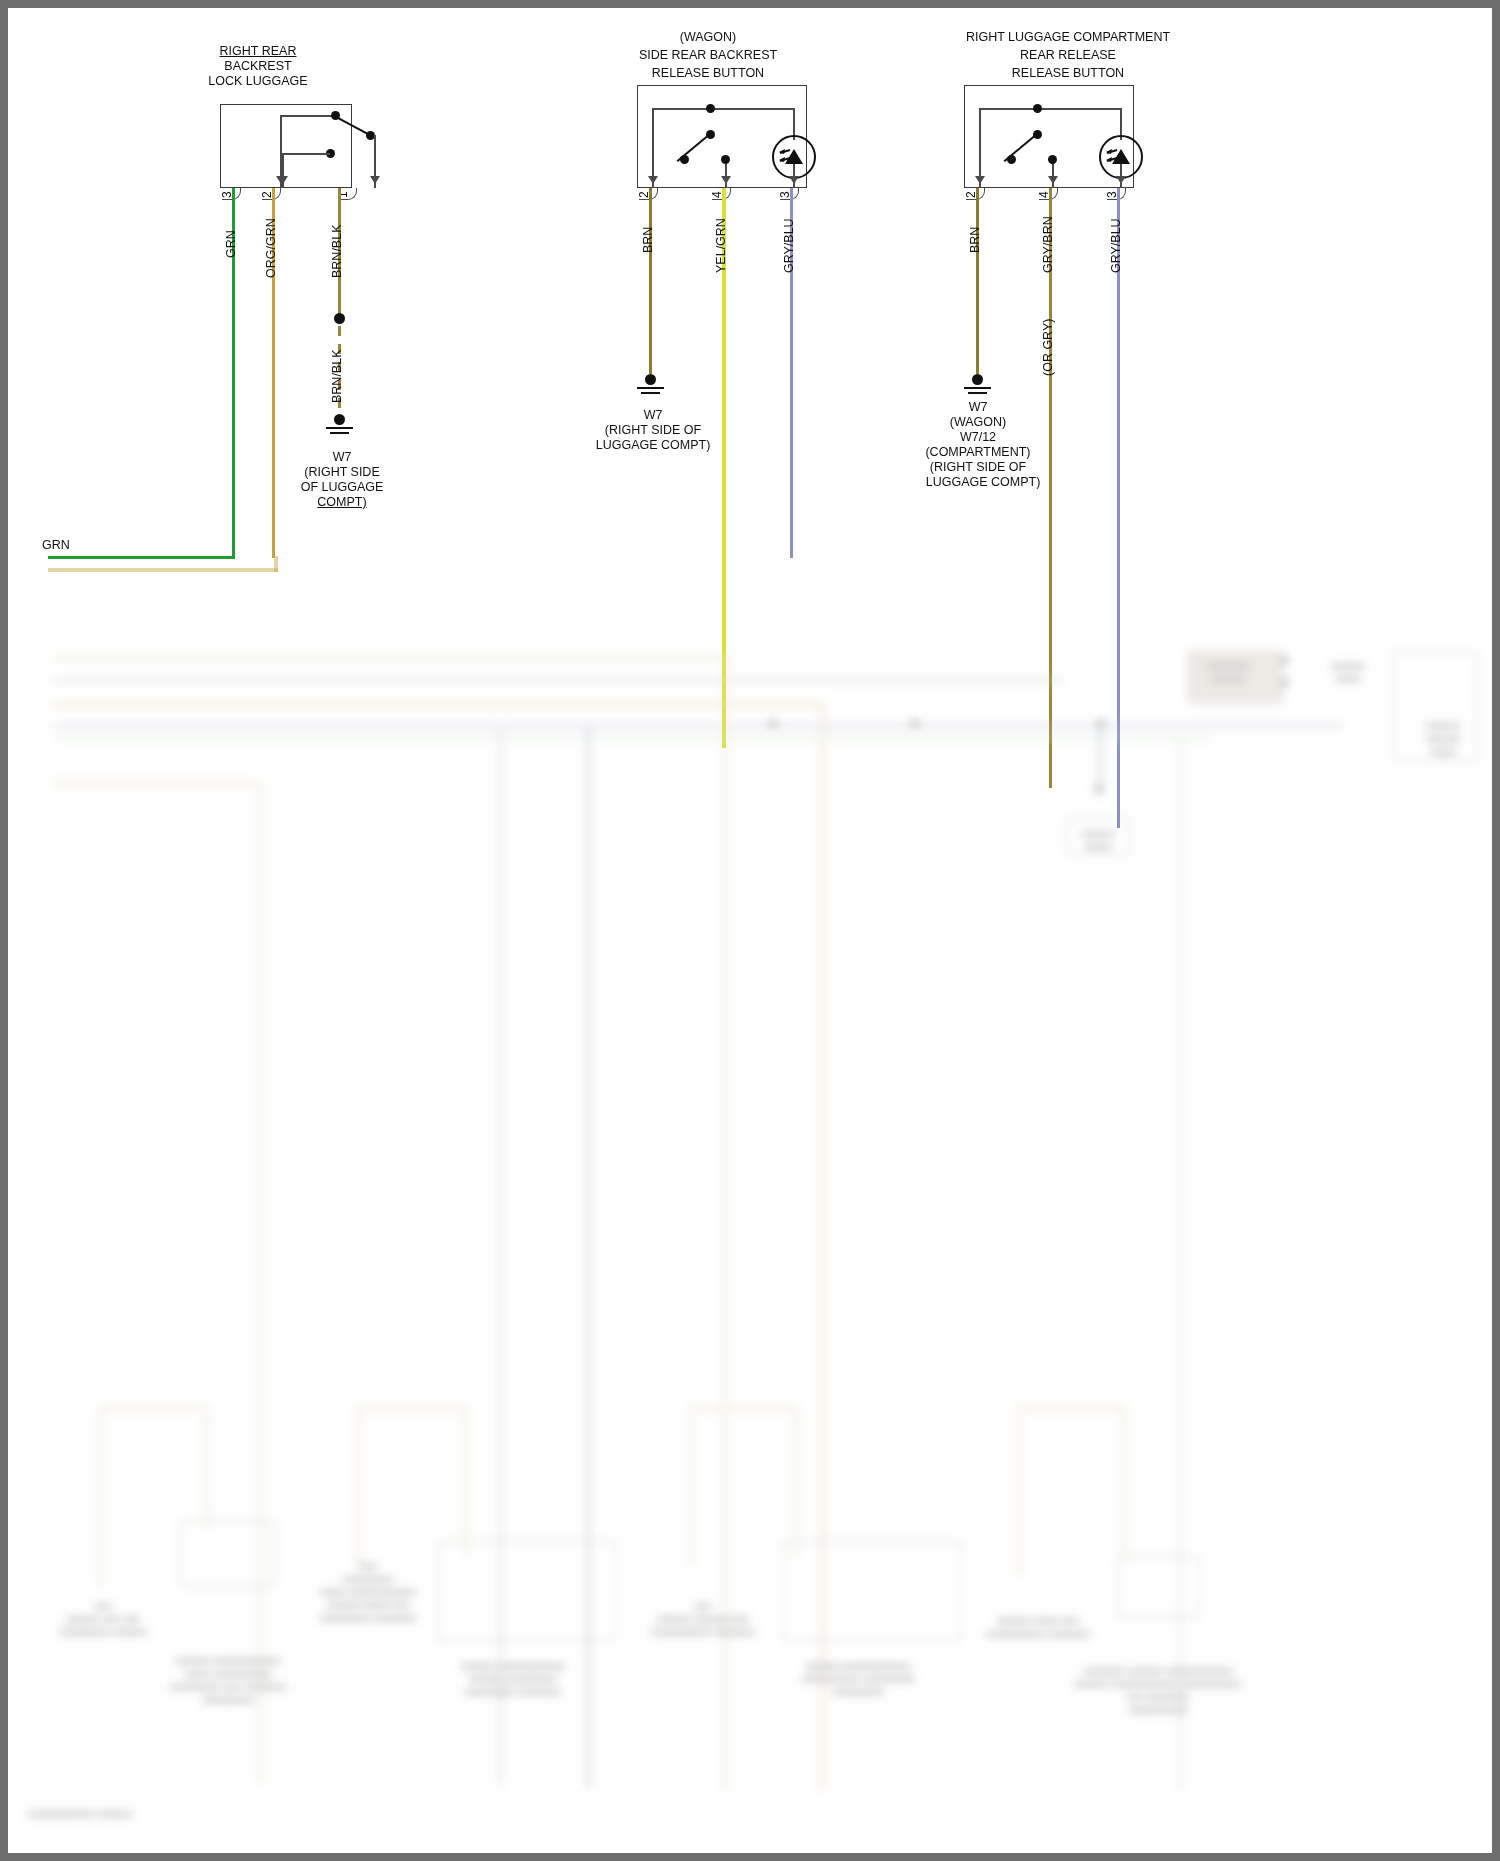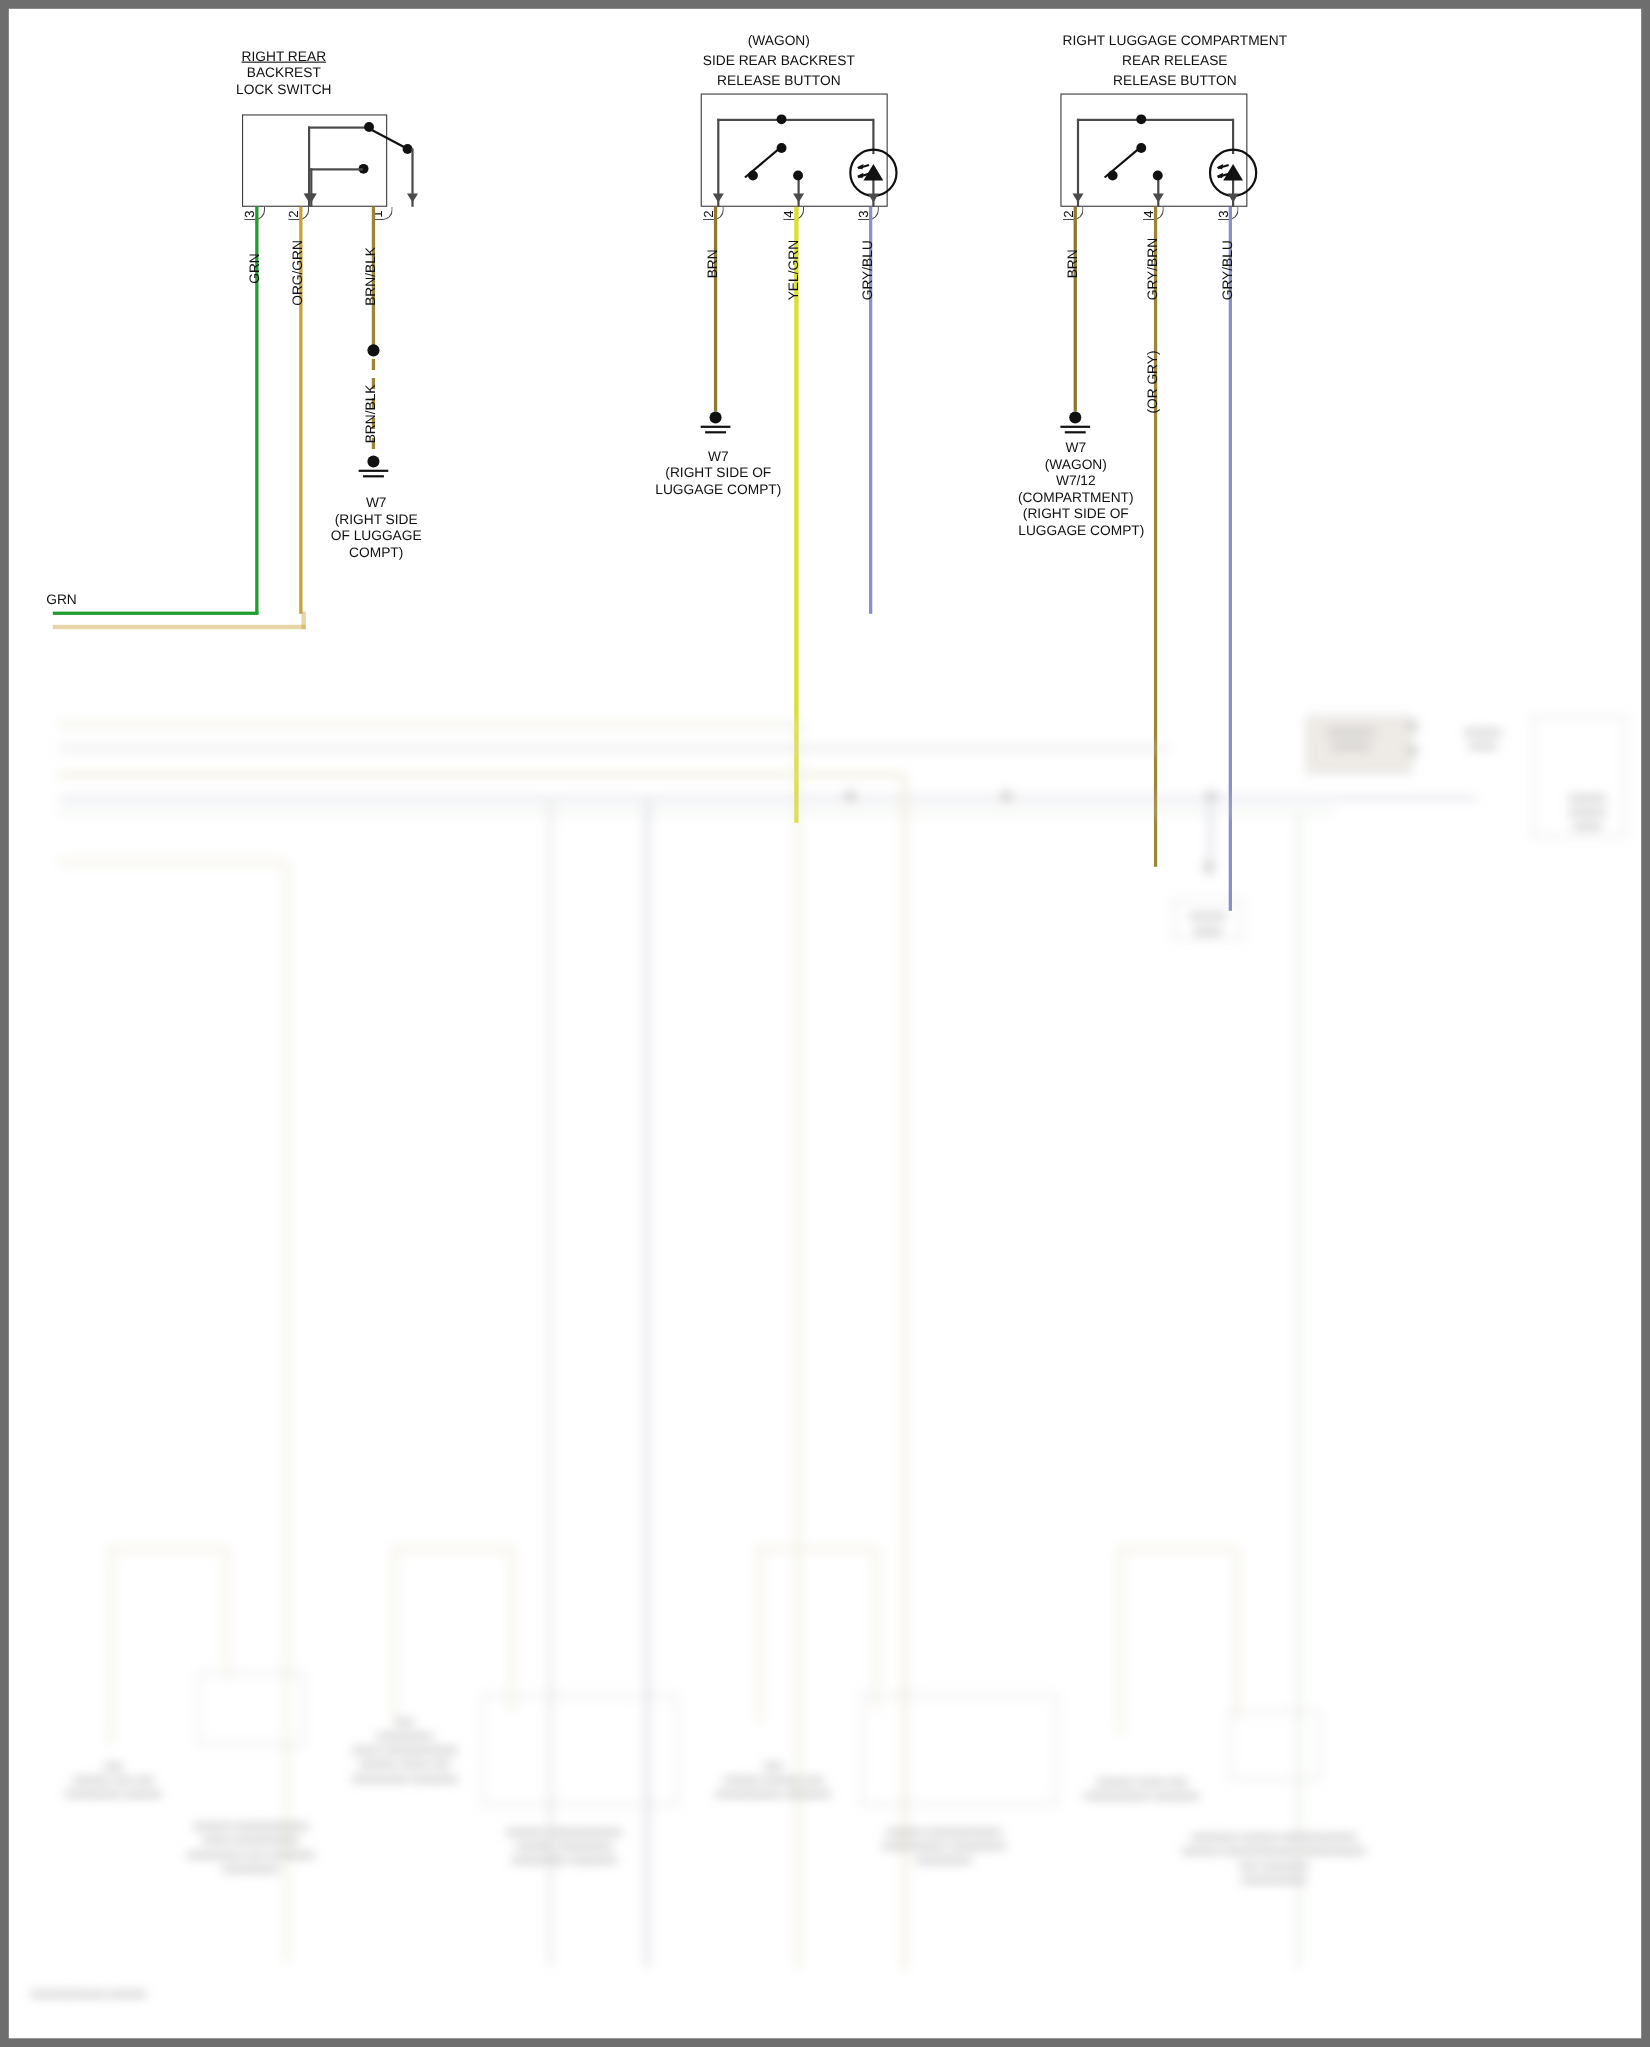--- a/index.html
+++ b/index.html
@@ -30,21 +30,21 @@
 </style>
 </head>
 <body>
 
 <div id="page">
   <div id="sheet">
 
     <div>
       <div class="tx" style="left:150px;top:36px;width:200px;text-decoration:underline;">RIGHT REAR</div>
       <div class="tx" style="left:150px;top:51px;width:200px;">BACKREST</div>
-      <div class="tx" style="left:150px;top:66px;width:200px;">LOCK SWITCH</div>
+      <div class="tx" style="left:150px;top:66px;width:200px;">LOCK LUGGAGE</div>
 
       <div class="box" style="left:212px;top:96px;width:132px;height:84px;"></div>
 
       <div class="ln" style="left:272px;top:107px;width:1.6px;height:73px;"></div>
       <div class="ln" style="left:272px;top:107px;width:55px;height:1.6px;"></div>
       <div class="dot" style="left:323px;top:103px;width:9px;height:9px;"></div>
       <div class="sw" style="left:328px;top:108px;width:36px;transform:rotate(28deg);"></div>
       <div class="dot" style="left:358px;top:123px;width:9px;height:9px;"></div>
       <div class="ln" style="left:366px;top:127px;width:1.6px;height:53px;"></div>
       <div class="dot" style="left:318px;top:141px;width:9px;height:9px;"></div>
@@ -76,21 +76,21 @@
            background:repeating-linear-gradient(to bottom,#9b8536 0 10px,transparent 10px 18px);"></div>
       <div class="vtx" style="left:322px;top:395px;">BRN/BLK</div>
 
       <div class="dot" style="left:326px;top:406px;width:11px;height:11px;"></div>
       <div class="gndbar" style="left:318px;top:419px;width:27px;height:2.4px;"></div>
       <div class="gndbar" style="left:322px;top:424px;width:19px;height:2.4px;"></div>
 
       <div class="tx" style="left:256px;top:442px;width:156px;">W7</div>
       <div class="tx" style="left:256px;top:457px;width:156px;">(RIGHT SIDE</div>
       <div class="tx" style="left:256px;top:472px;width:156px;">OF LUGGAGE</div>
-      <div class="tx" style="left:256px;top:487px;width:156px;">COMPT)</div>
+      <div class="tx" style="left:256px;top:487px;width:156px;text-decoration:underline;">COMPT)</div>
     </div>
 
     <div>
       <div class="tx" style="left:560px;top:22px;width:280px;">(WAGON)</div>
       <div class="tx" style="left:560px;top:40px;width:280px;">SIDE REAR BACKREST</div>
       <div class="tx" style="left:560px;top:58px;width:280px;">RELEASE BUTTON</div>
 
       <div class="box" style="left:629px;top:77px;width:170px;height:103px;"></div>
 
       <div class="ln" style="left:644px;top:100px;width:1.6px;height:80px;"></div>

